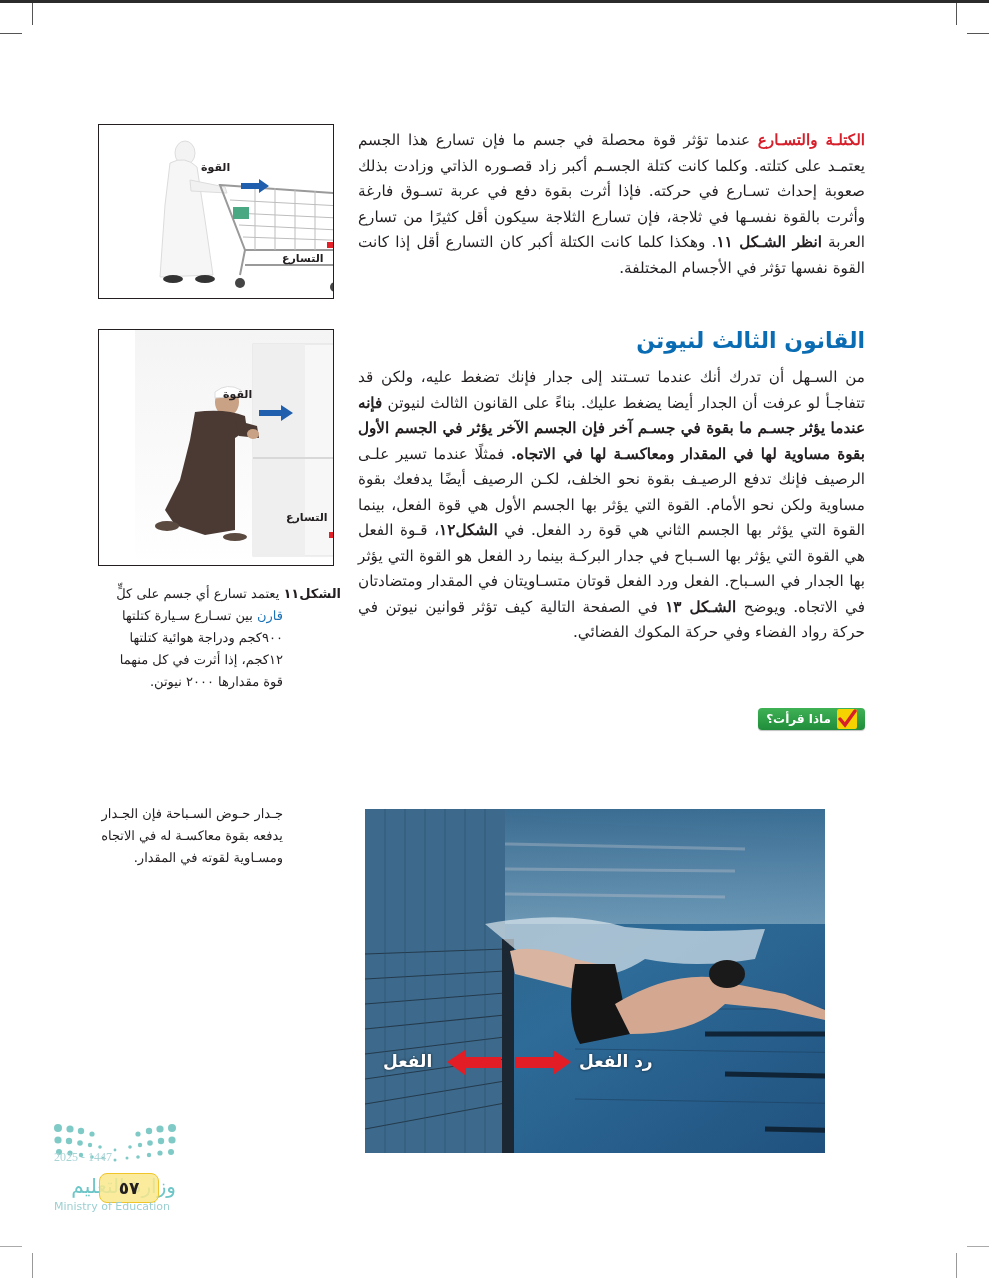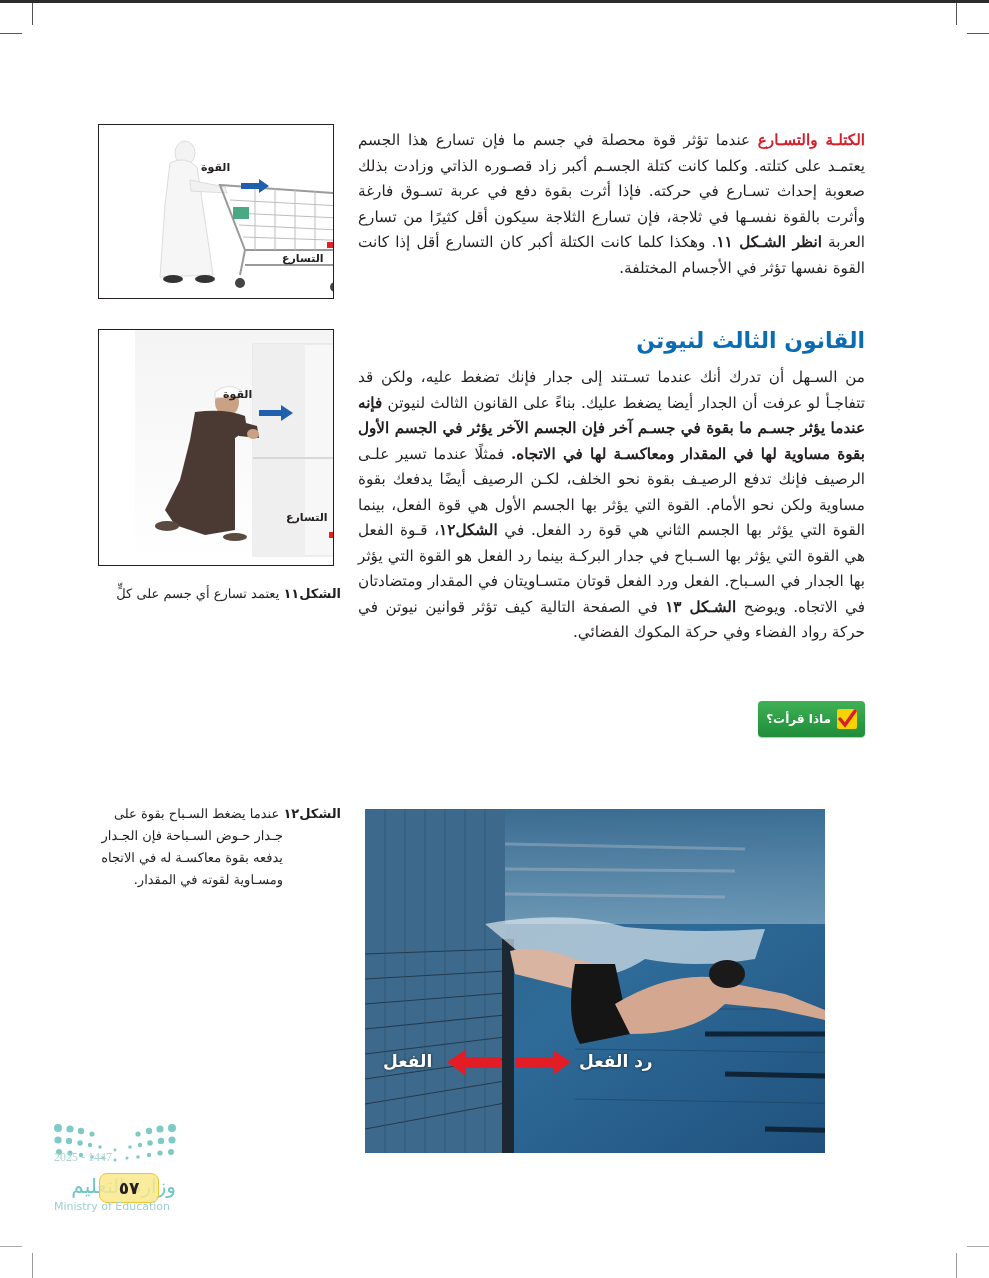--- a/index.html
+++ b/index.html
@@ -37,21 +37,21 @@
   }
   .caption .cap-title { font-weight: bold; font-family: "DejaVu Sans", sans-serif; }
   .caption .indent { padding-right: 58px; }
 
   .wdyr {
     position: absolute; left: 385px; top: 706px; width: 480px; height: 26px; direction: rtl;
     display: flex; align-items: center; gap: 8px;
   }
   .wdyr-badge {
     display: flex; align-items: center; background: linear-gradient(#3fb155, #1f8d3a);
-    border-radius: 4px; height: 36px; padding: 0 8px 0 0; color: #fff; font-weight: bold;
+    border-radius: 4px; height: 22px; padding: 0 8px 0 0; color: #fff; font-weight: bold;
     font-family: "DejaVu Sans", sans-serif; font-size: 12px; box-shadow: 0 1px 1px rgba(0,0,0,.25);
   }
   .wdyr-check {
     width: 20px; height: 20px; background: #f5d300; border-radius: 2px; margin-left: 6px; position: relative;
   }
   .wdyr-q { font-family: "DejaVu Serif", serif; font-weight: bold; font-size: 14.5px; color: #231f20; }
 
   .photo { position: absolute; left: 365px; top: 809px; width: 460px; height: 344px; overflow: hidden; }
   .photo-label {
     position: absolute; font-family: "DejaVu Sans", sans-serif; font-weight: bold; font-size: 17px; color: #ffffff;
@@ -176,24 +176,24 @@
     <path d="M124 80 L146 80 L146 75 L158 83 L146 91 L146 86 L124 86 Z" fill="#1f5fad"></path>
 
     <path d="M194 202 L216 202 L216 197 L228 205 L216 213 L216 208 L194 208 Z" fill="#e32028"></path>
   </svg>
   <span class="fig-label" style="left:124px;top:58px;">القوة</span>
   <span class="fig-label" style="left:187px;top:181px;">التسارع</span>
 </div>
 
 <div class="caption" style="left:96px;top:583px;width:245px;">
   <div><span class="cap-title">الشكل١١</span> <span>يعتمد تسارع أي جسم على كلٍّ</span></div>
+  <div class="indent"><span class="blue">قارن</span> <span>بين تسـارع سـيارة كتلتها ٩٠٠كجم ودراجة هوائية كتلتها ١٢كجم، إذا أثرت في كل منهما قوة مقدارها ٢٠٠٠ نيوتن.</span></div>
 </div>
 
 <div class="caption" style="left:96px;top:803px;width:245px;">
-  <div><span class="cap-title">الشكل١٢</span> <span>عندما يضغط السـباح بقوة على</span></div>
   <div class="indent">جـدار حـوض السـباحة فإن الجـدار يدفعه بقوة معاكسـة له في الاتجاه ومسـاوية لقوته في المقدار.</div>
 </div>
 
 <div class="photo">
   <svg width="504" height="344" viewBox="0 0 504 344">
     <defs>
       <linearGradient id="water" x1="0" y1="0" x2="1" y2="1">
         <stop offset="0" stop-color="#2f5f80"></stop>
           <stop offset=".5" stop-color="#2e6b98"></stop>
           <stop offset="1" stop-color="#1f4f7c"></stop>

